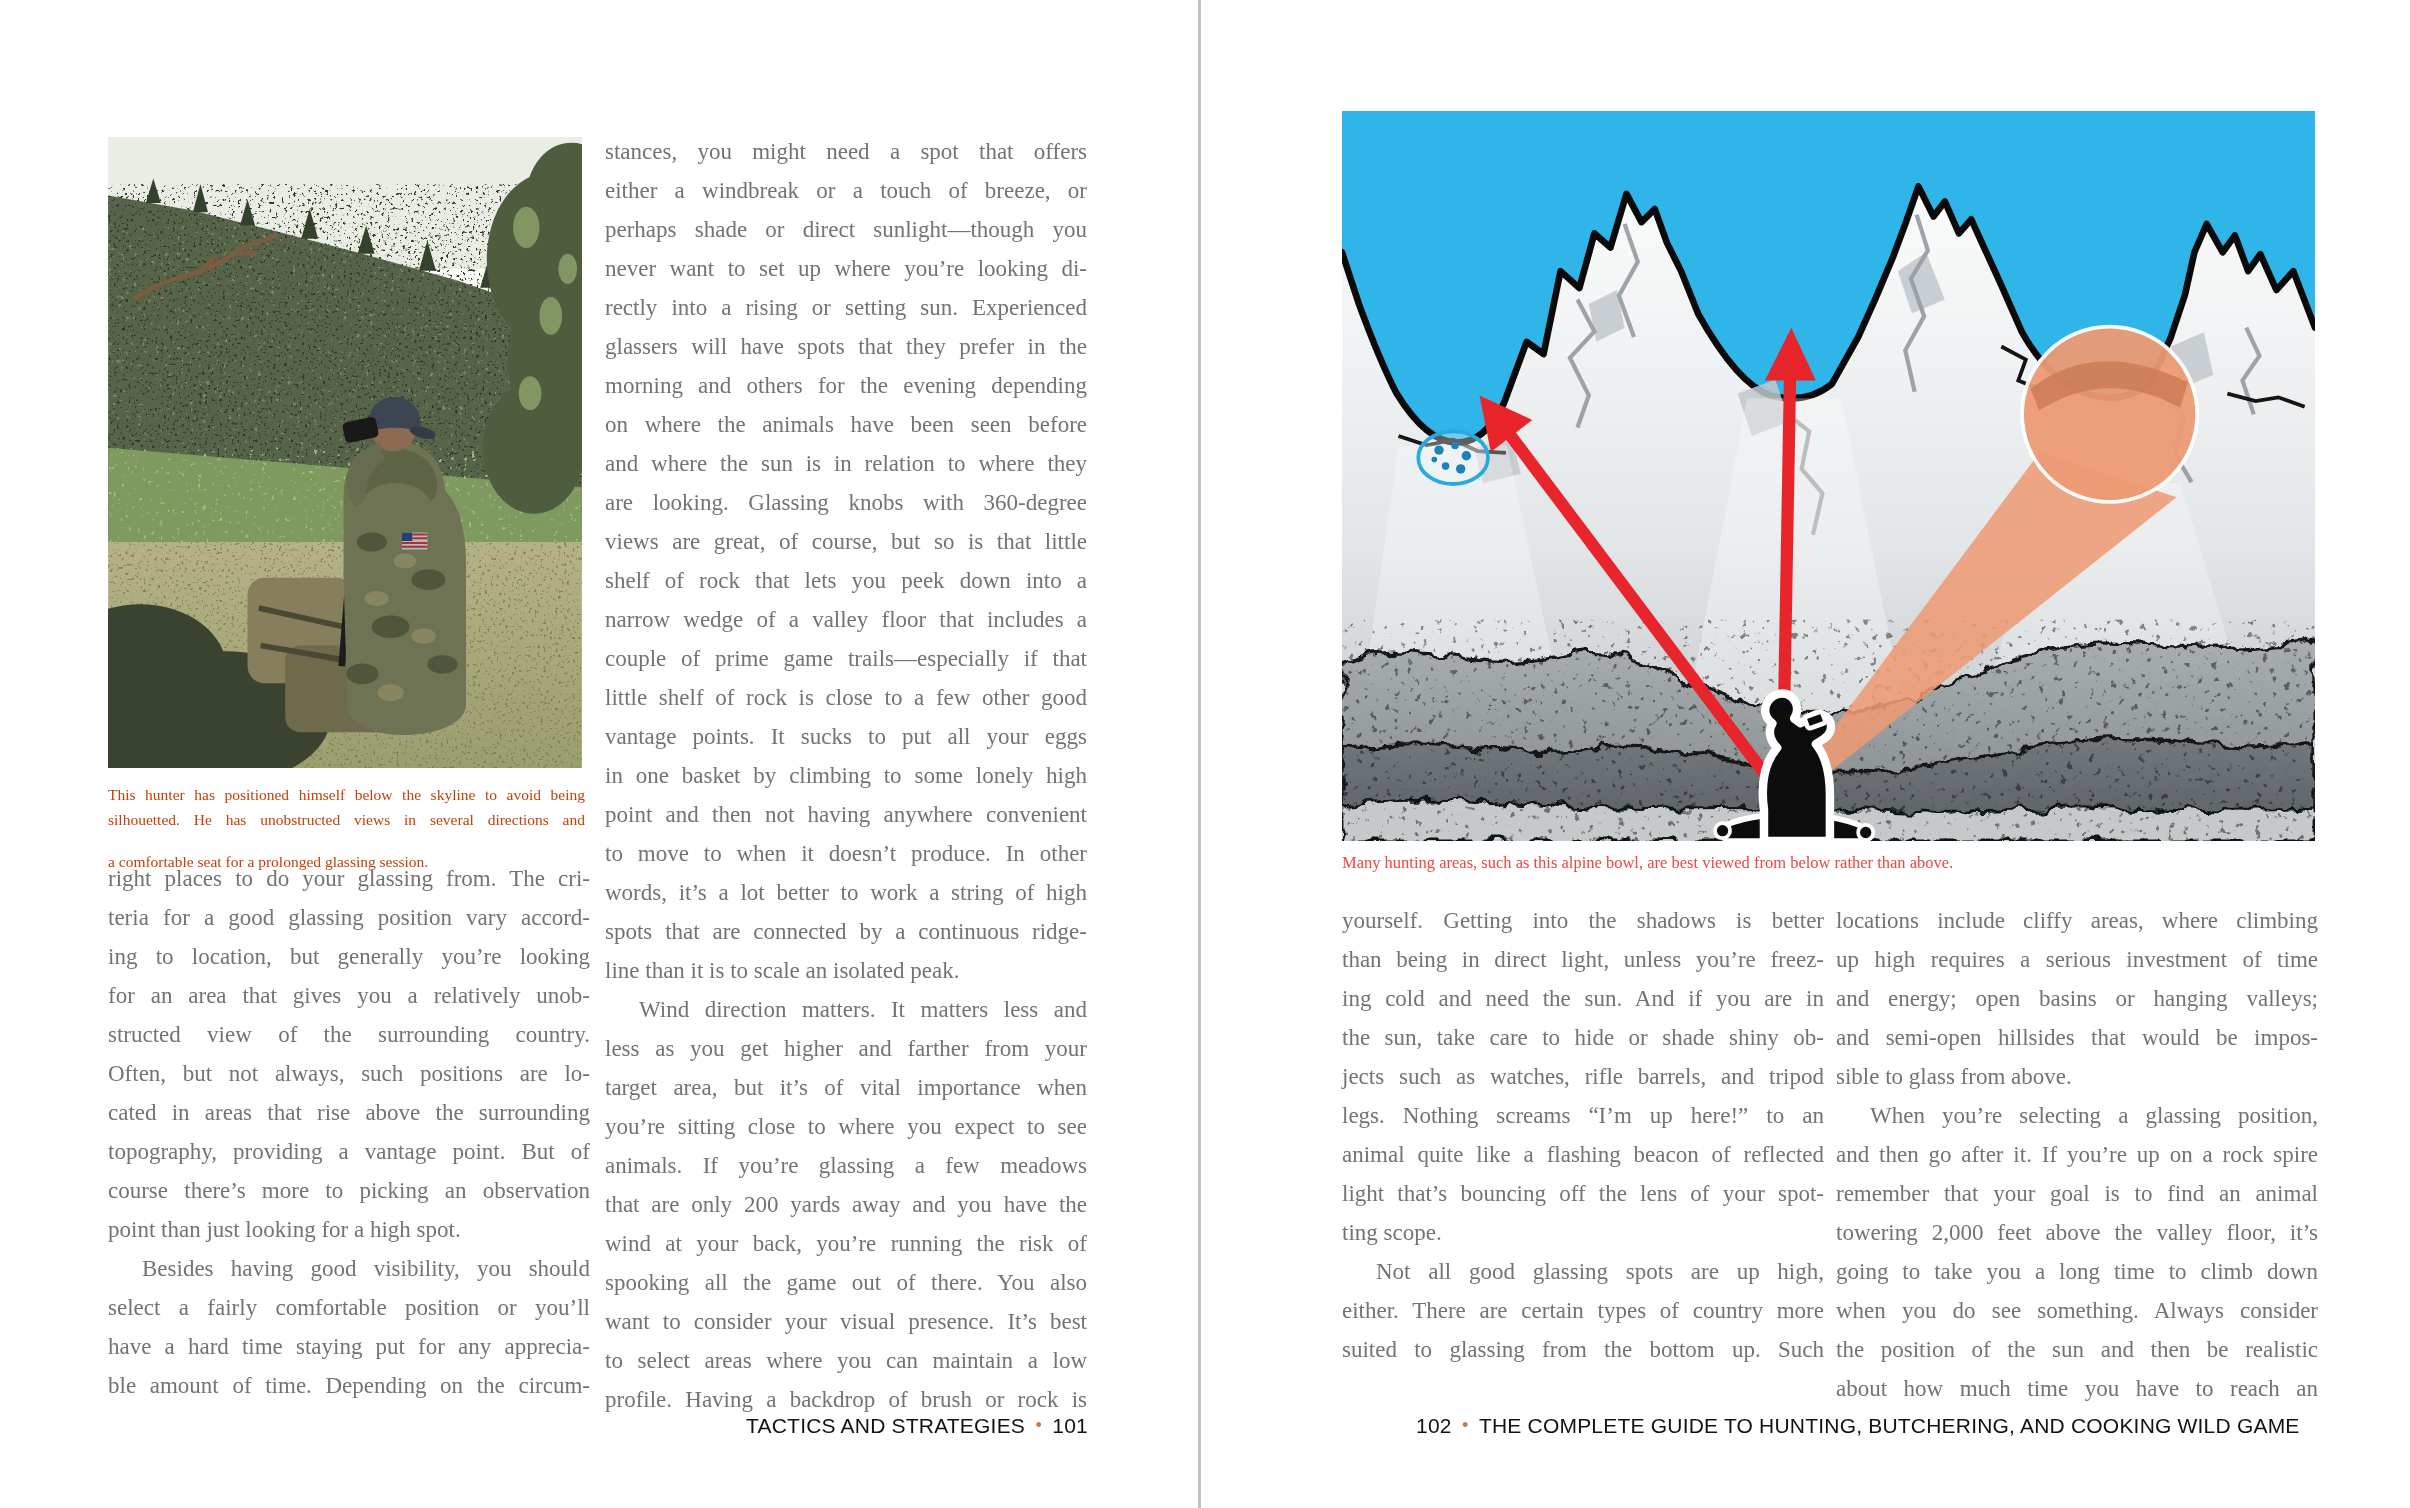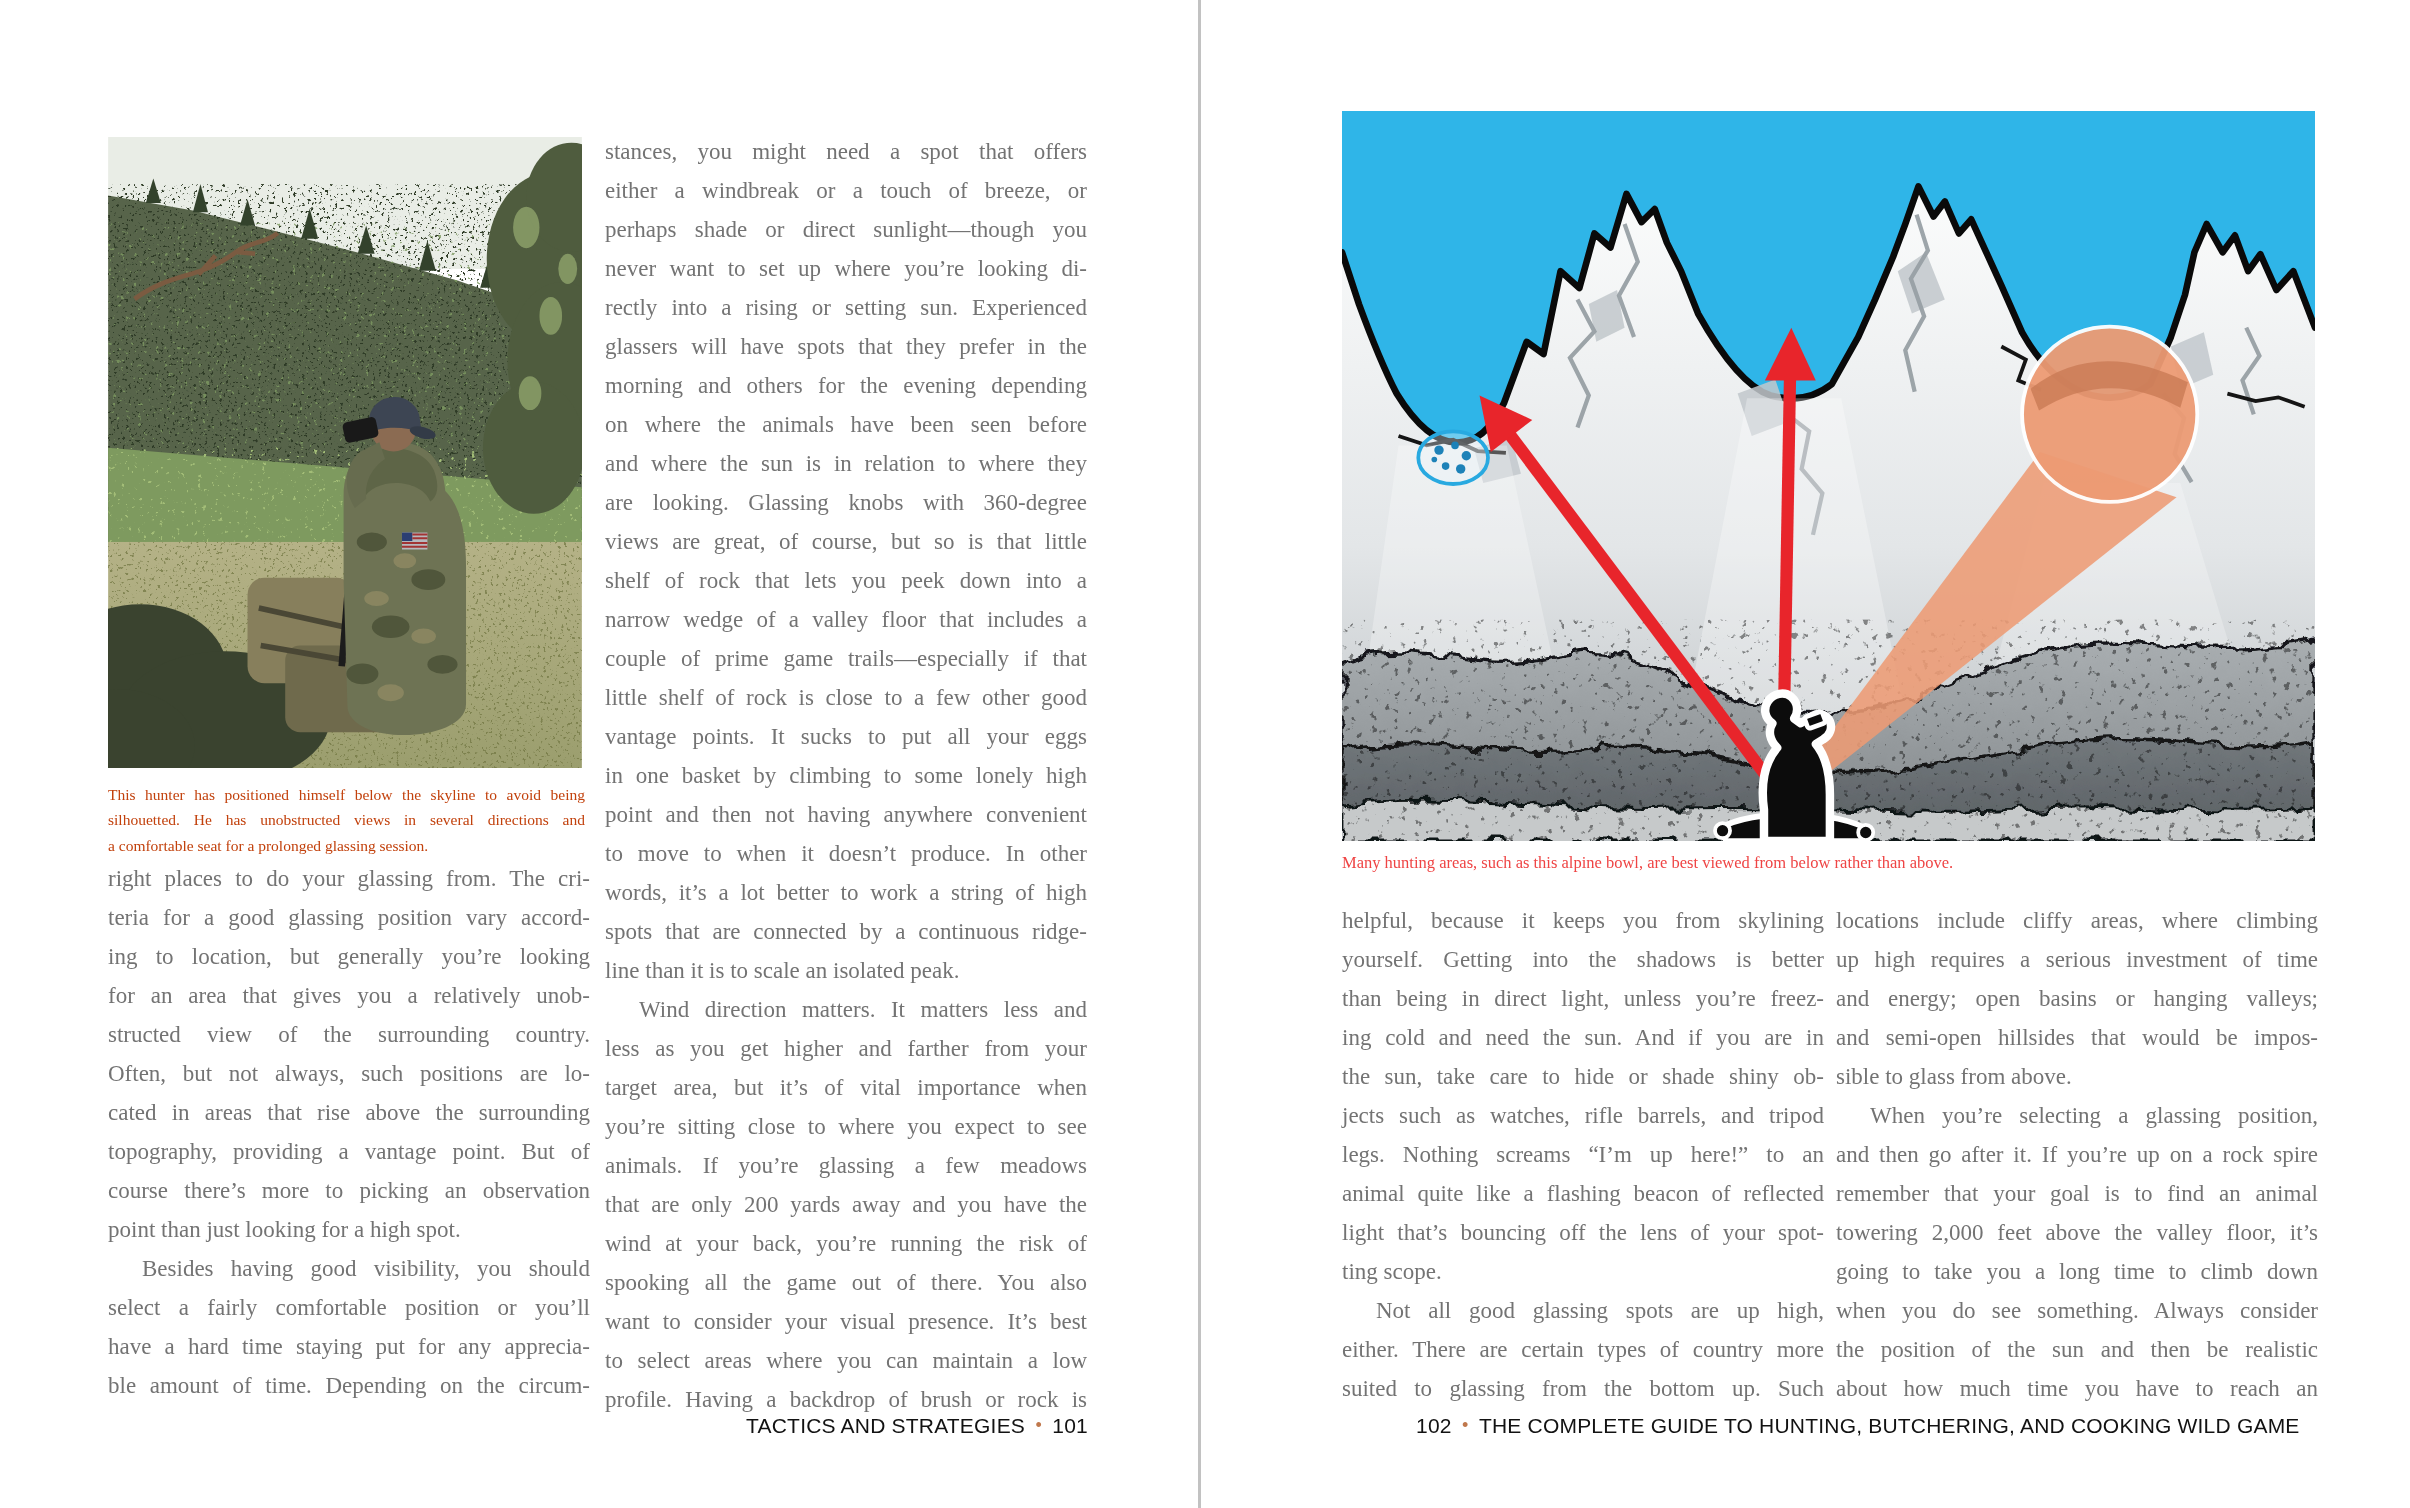--- a/index.html
+++ b/index.html
@@ -6,21 +6,21 @@
   body{width:2411px;height:1508px;position:relative;background:#ffffff;overflow:hidden;
        font-family:"Liberation Serif",serif;color:#161616;}
   
   .col{position:absolute;width:482px;font-size:23px;color:#737373;}
   .col .ln{height:39px;line-height:39px;text-align:justify;text-align-last:justify;overflow:visible;}
   .col .ln.pe{text-align-last:left;}
   .col .ln.pi{text-indent:34px;}
   
   .cap{position:absolute;font-size:15.5px;color:#c2410c;width:477px;}
   .cap .ln{height:25.4px;line-height:25.4px;text-align:justify;text-align-last:justify;}
-  .cap .ln.pe{text-align-last:left;}
+  .cap .ln.pe{text-align-last:left;margin-top:16px;}
   .illo-cap{position:absolute;font-size:16.5px;color:#ef4444;white-space:nowrap;}
   
   .footer{position:absolute;top:1414px;font-family:"Liberation Sans",sans-serif;font-weight:normal;
           font-size:21px;letter-spacing:0.2px;color:#121212;white-space:nowrap;}
   .footer .bullet{font-size:18px;padding:0 10.4px;position:relative;top:-1.9px;}
   .divider{position:absolute;left:1198px;top:0;width:2.8px;height:1508px;background:#c2c2c2;}
   .photo-frame{position:absolute;left:108px;top:137px;width:474px;height:631px;overflow:hidden;}
   .illo-frame{position:absolute;left:1342px;top:111px;width:973px;height:730px;overflow:hidden;}
   svg{display:block;}
 </style>
@@ -290,21 +290,20 @@
       <circle cx="556" cy="766" r="8" stroke-width="4"></circle>
       <path d="M448 775 L448 742 C444 712 450 690 462 676 C454 668 452 658 457 650 C449 645 447 635 452 627 C458 618 470 616 477 622 C484 628 485 638 480 645 L487 650 L500 642 C507 638 515 641 518 648 C521 655 518 663 511 667 L503 672 C513 684 518 702 518 726 L518 775 Z"></path>
       <rect x="492" y="640" width="20" height="13" rx="3" transform="rotate(-20 502 646)" stroke-width="5"></rect>
     </g>
   </svg>
 </div>
 
 <div class="illo-cap" style="left:1342px;top:853px;">Many hunting areas, such as this alpine bowl, are best viewed from below rather than above.</div>
 
 <div class="col" style="left:1342px;top:901px;">
-    <div class="ln">helpful, because it keeps you from skylining</div>
     <div class="ln">yourself. Getting into the shadows is better</div>
     <div class="ln">than being in direct light, unless you’re freez-</div>
     <div class="ln">ing cold and need the sun. And if you are in</div>
     <div class="ln">the sun, take care to hide or shade shiny ob-</div>
     <div class="ln">jects such as watches, rifle barrels, and tripod</div>
     <div class="ln">legs. Nothing screams “I’m up here!” to an</div>
     <div class="ln">animal quite like a flashing beacon of reflected</div>
     <div class="ln">light that’s bouncing off the lens of your spot-</div>
     <div class="ln pe">ting scope.</div>
     <div class="ln pi">Not all good glassing spots are up high,</div>

